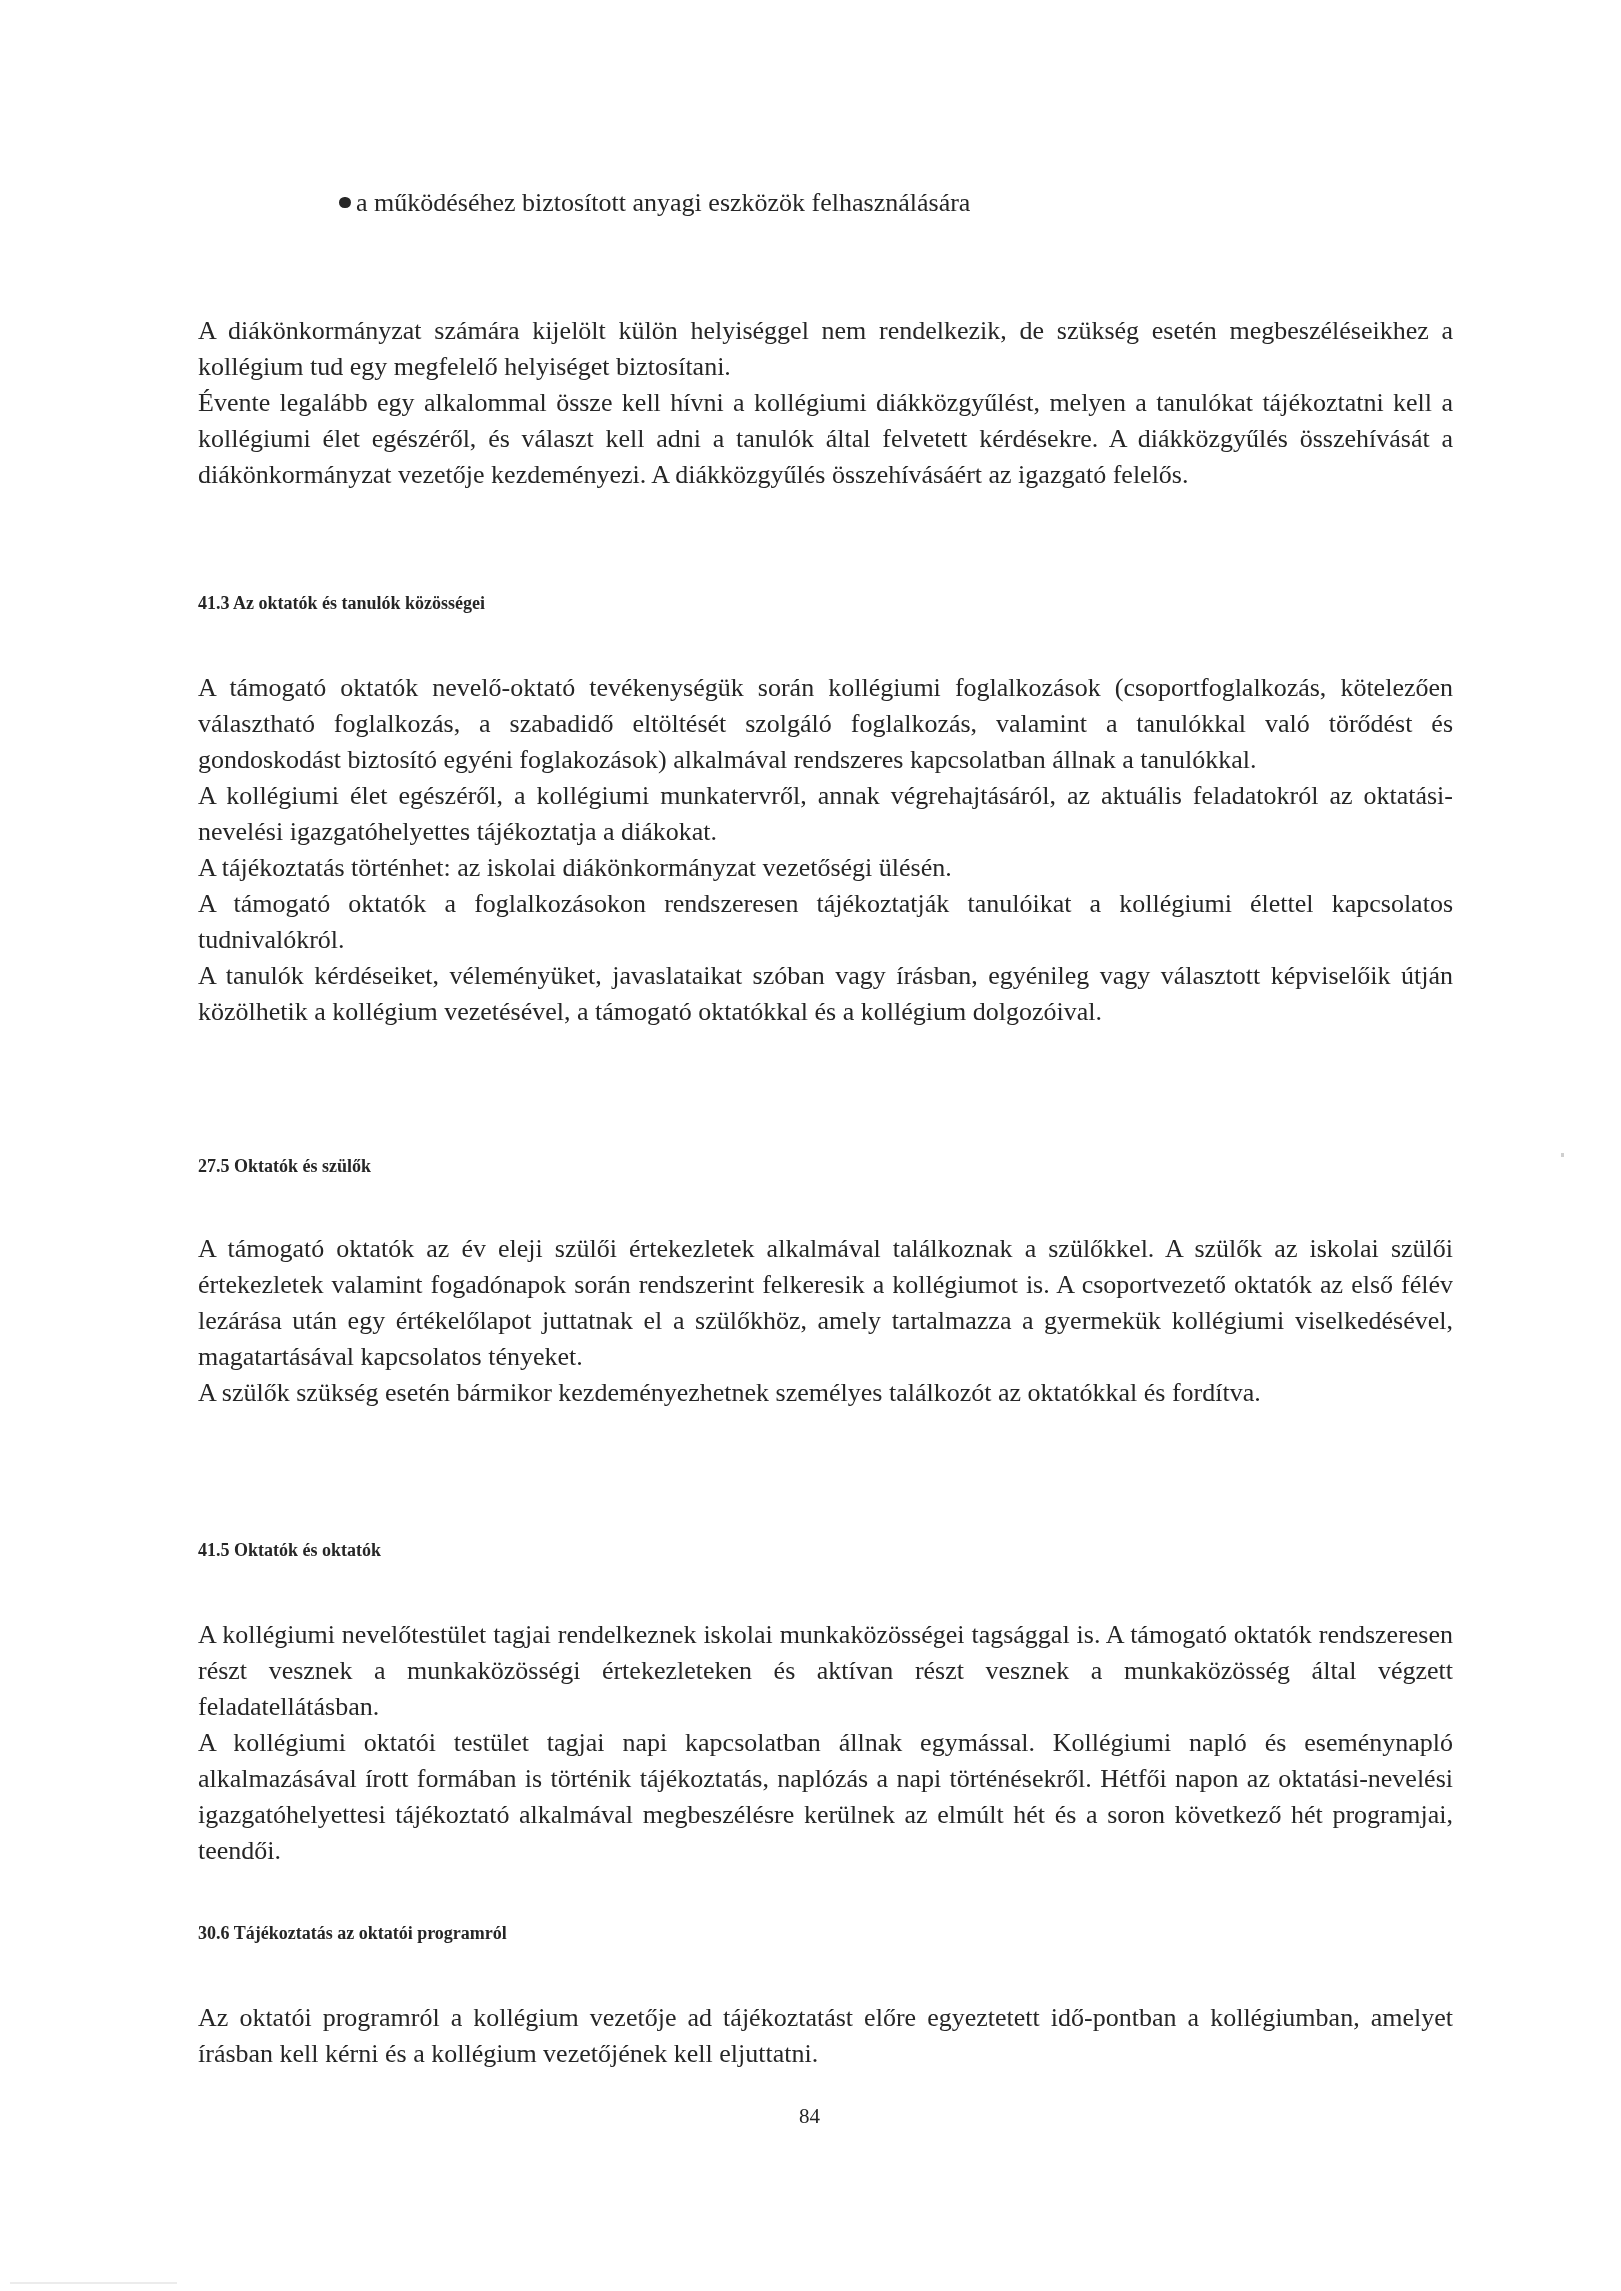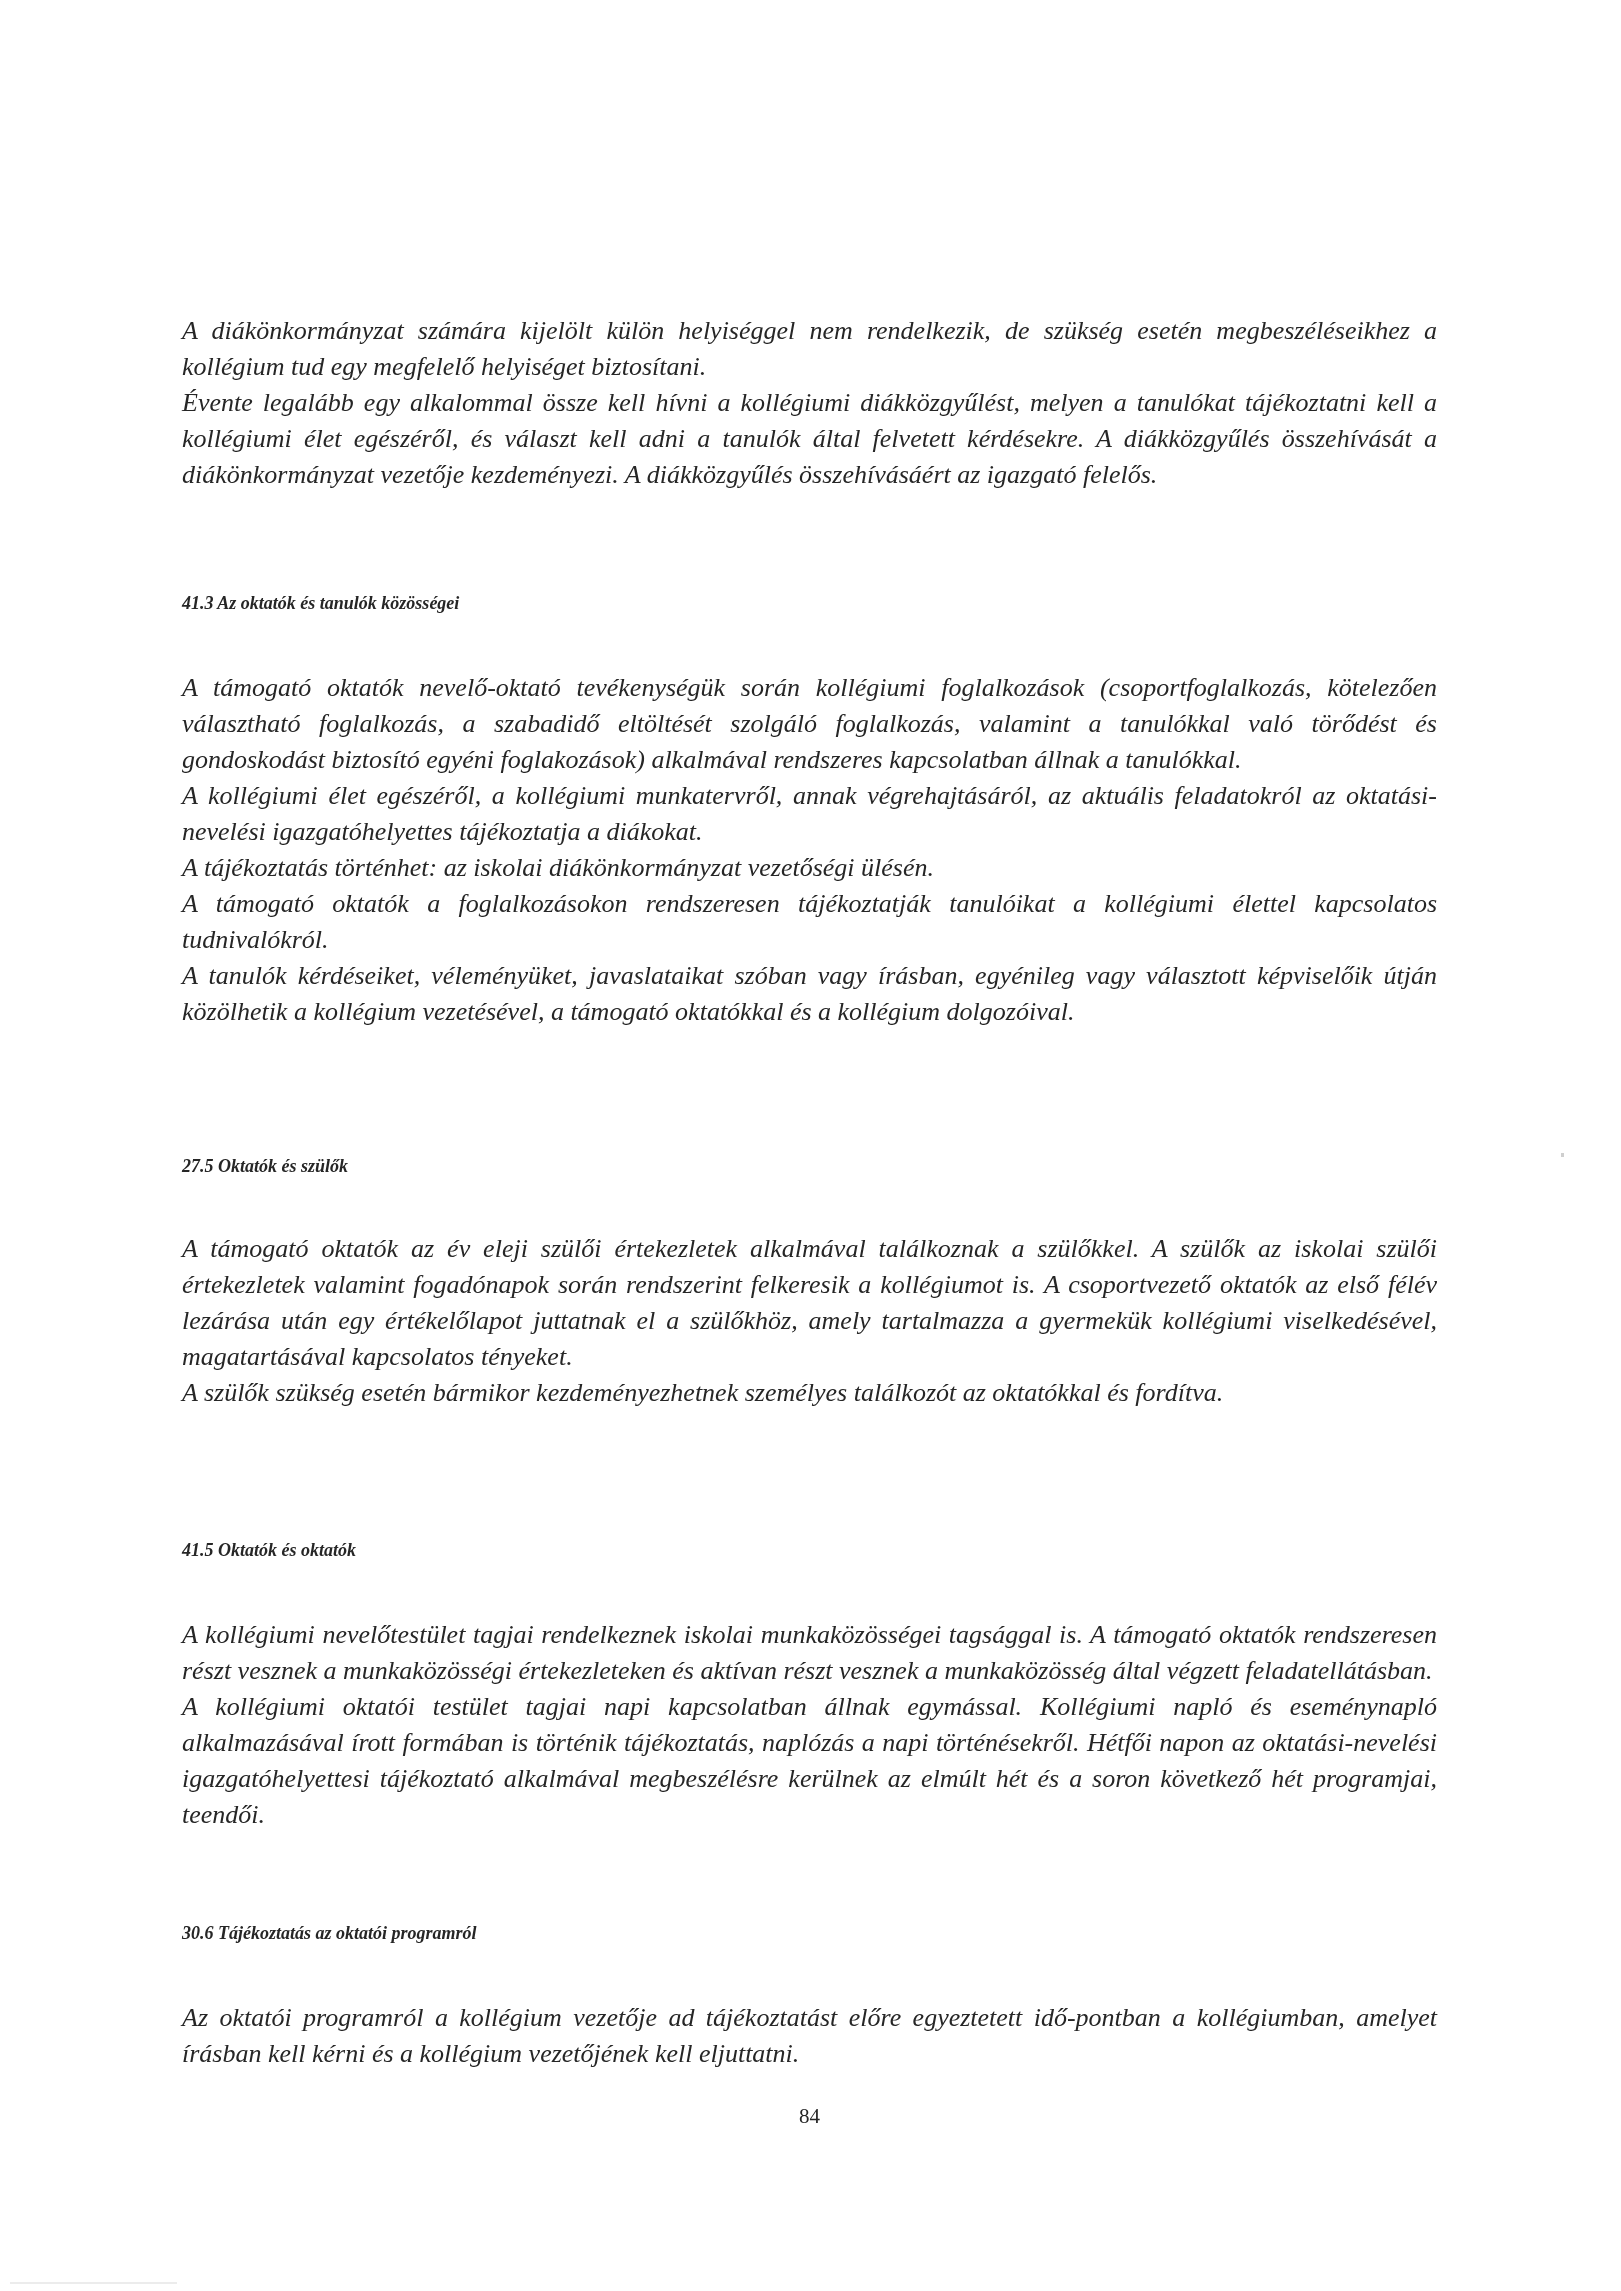--- a/index.html
+++ b/index.html
@@ -11,21 +11,21 @@
   .page {
     position: absolute; left: 182px; top: 0; width: 1255px;
     font-size: 26px; line-height: 36px;
   }
   .bullets { position: absolute; left: 0; top: 183px; width: 1255px; margin: 0; padding: 0; list-style: none; }
   .bullets li { position: relative; padding-left: 174px; height: 45px; line-height: 39px; }
   .bullets li .dot {
     position: absolute; left: 157px; top: 13.7px; width: 11.8px; height: 11.8px;
     border-radius: 50%; background: #262626;
   }
-  .block { position: absolute; left: 0; width: 1255px; font-style: italic; }
+  .block { position: absolute; left: 16px; width: 1255px; }
   p.para { margin: 0; text-align: justify; }
   p.para.last { text-align-last: left; }
   h2.heading {
     margin: 0; font-size: 18px; font-weight: bold; line-height: 35px;
   }
   .page-number {
     position: absolute; left: 0; width: 1255px; top: 2098px; text-align: center;
     font-size: 21px;
   }
   .scan-line {
@@ -34,20 +34,24 @@
   .scan-dot {
     position: absolute; left: 1561px; top: 1153px; width: 2.9px; height: 3.9px; background: #cfcfcf;
   }
 </style>
 </head>
 <body>
 
 <div class="page">
 
   <ul class="bullets">
+    <li>
+      <span class="dot"></span>
+      <span>a működéséhez biztosított anyagi eszközök felhasználására</span>
+    </li>
   </ul>
 
   <div class="block" style="top:313px;">
     <p class="para last">A diákönkormányzat számára kijelölt külön helyiséggel nem rendelkezik, de szükség esetén megbeszéléseikhez a kollégium tud egy megfelelő helyiséget biztosítani.</p>
     <p class="para last">Évente legalább egy alkalommal össze kell hívni a kollégiumi diákközgyűlést, melyen a tanulókat tájékoztatni kell a kollégiumi élet egészéről, és választ kell adni a tanulók által felvetett kérdésekre. A diákközgyűlés összehívását a diákönkormányzat vezetője kezdeményezi. A diákközgyűlés összehívásáért az igazgató felelős.</p>
   </div>
 
   <div class="block" style="top:586px;">
     <h2 class="heading">41.3 Az oktatók és tanulók közösségei</h2>
   </div>

